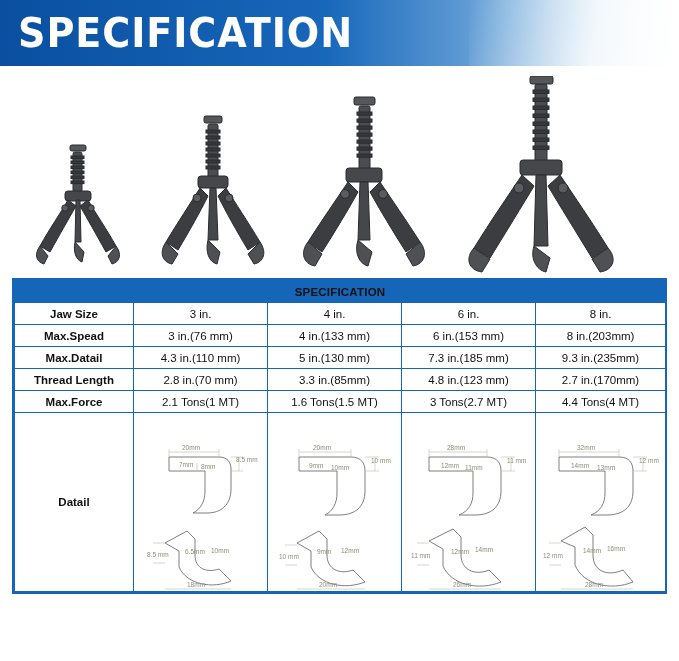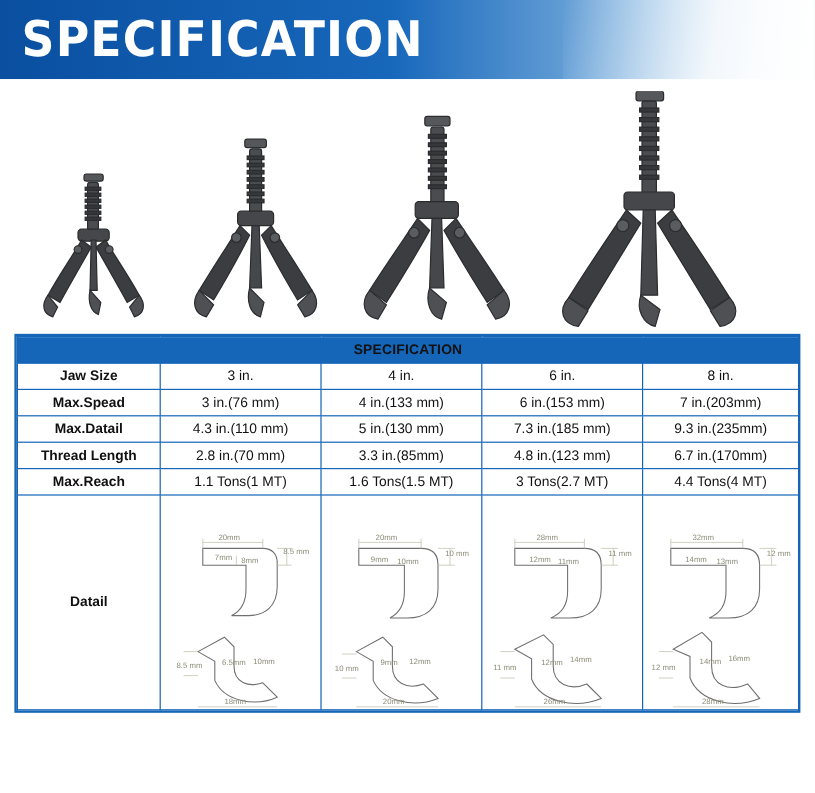--- a/index.html
+++ b/index.html
@@ -262,39 +262,39 @@
         <td class="val">3 in.</td>
         <td class="val">4 in.</td>
         <td class="val">6 in.</td>
         <td class="val">8 in.</td>
       </tr>
       <tr>
         <td class="rowhead">Max.Spead</td>
         <td class="val">3 in.(76 mm)</td>
         <td class="val">4 in.(133 mm)</td>
         <td class="val">6 in.(153 mm)</td>
-        <td class="val">7 in.(203mm)</td>
+        <td class="val">8 in.(203mm)</td>
       </tr>
       <tr>
         <td class="rowhead">Max.Datail</td>
         <td class="val">4.3 in.(110 mm)</td>
         <td class="val">5 in.(130 mm)</td>
         <td class="val">7.3 in.(185 mm)</td>
         <td class="val">9.3 in.(235mm)</td>
       </tr>
       <tr>
         <td class="rowhead">Thread Length</td>
         <td class="val">2.8 in.(70 mm)</td>
         <td class="val">3.3 in.(85mm)</td>
         <td class="val">4.8 in.(123 mm)</td>
-        <td class="val">6.7 in.(170mm)</td>
-      </tr>
-      <tr>
-        <td class="rowhead">Max.Reach</td>
-        <td class="val">1.1 Tons(1 MT)</td>
+        <td class="val">2.7 in.(170mm)</td>
+      </tr>
+      <tr>
+        <td class="rowhead">Max.Force</td>
+        <td class="val">2.1 Tons(1 MT)</td>
         <td class="val">1.6 Tons(1.5 MT)</td>
         <td class="val">3 Tons(2.7 MT)</td>
         <td class="val">4.4 Tons(4 MT)</td>
       </tr>
 
       <tr>
         <td class="detail-head">Datail</td>
 
         <td class="detail-cell">
           <div class="detail-inner">

